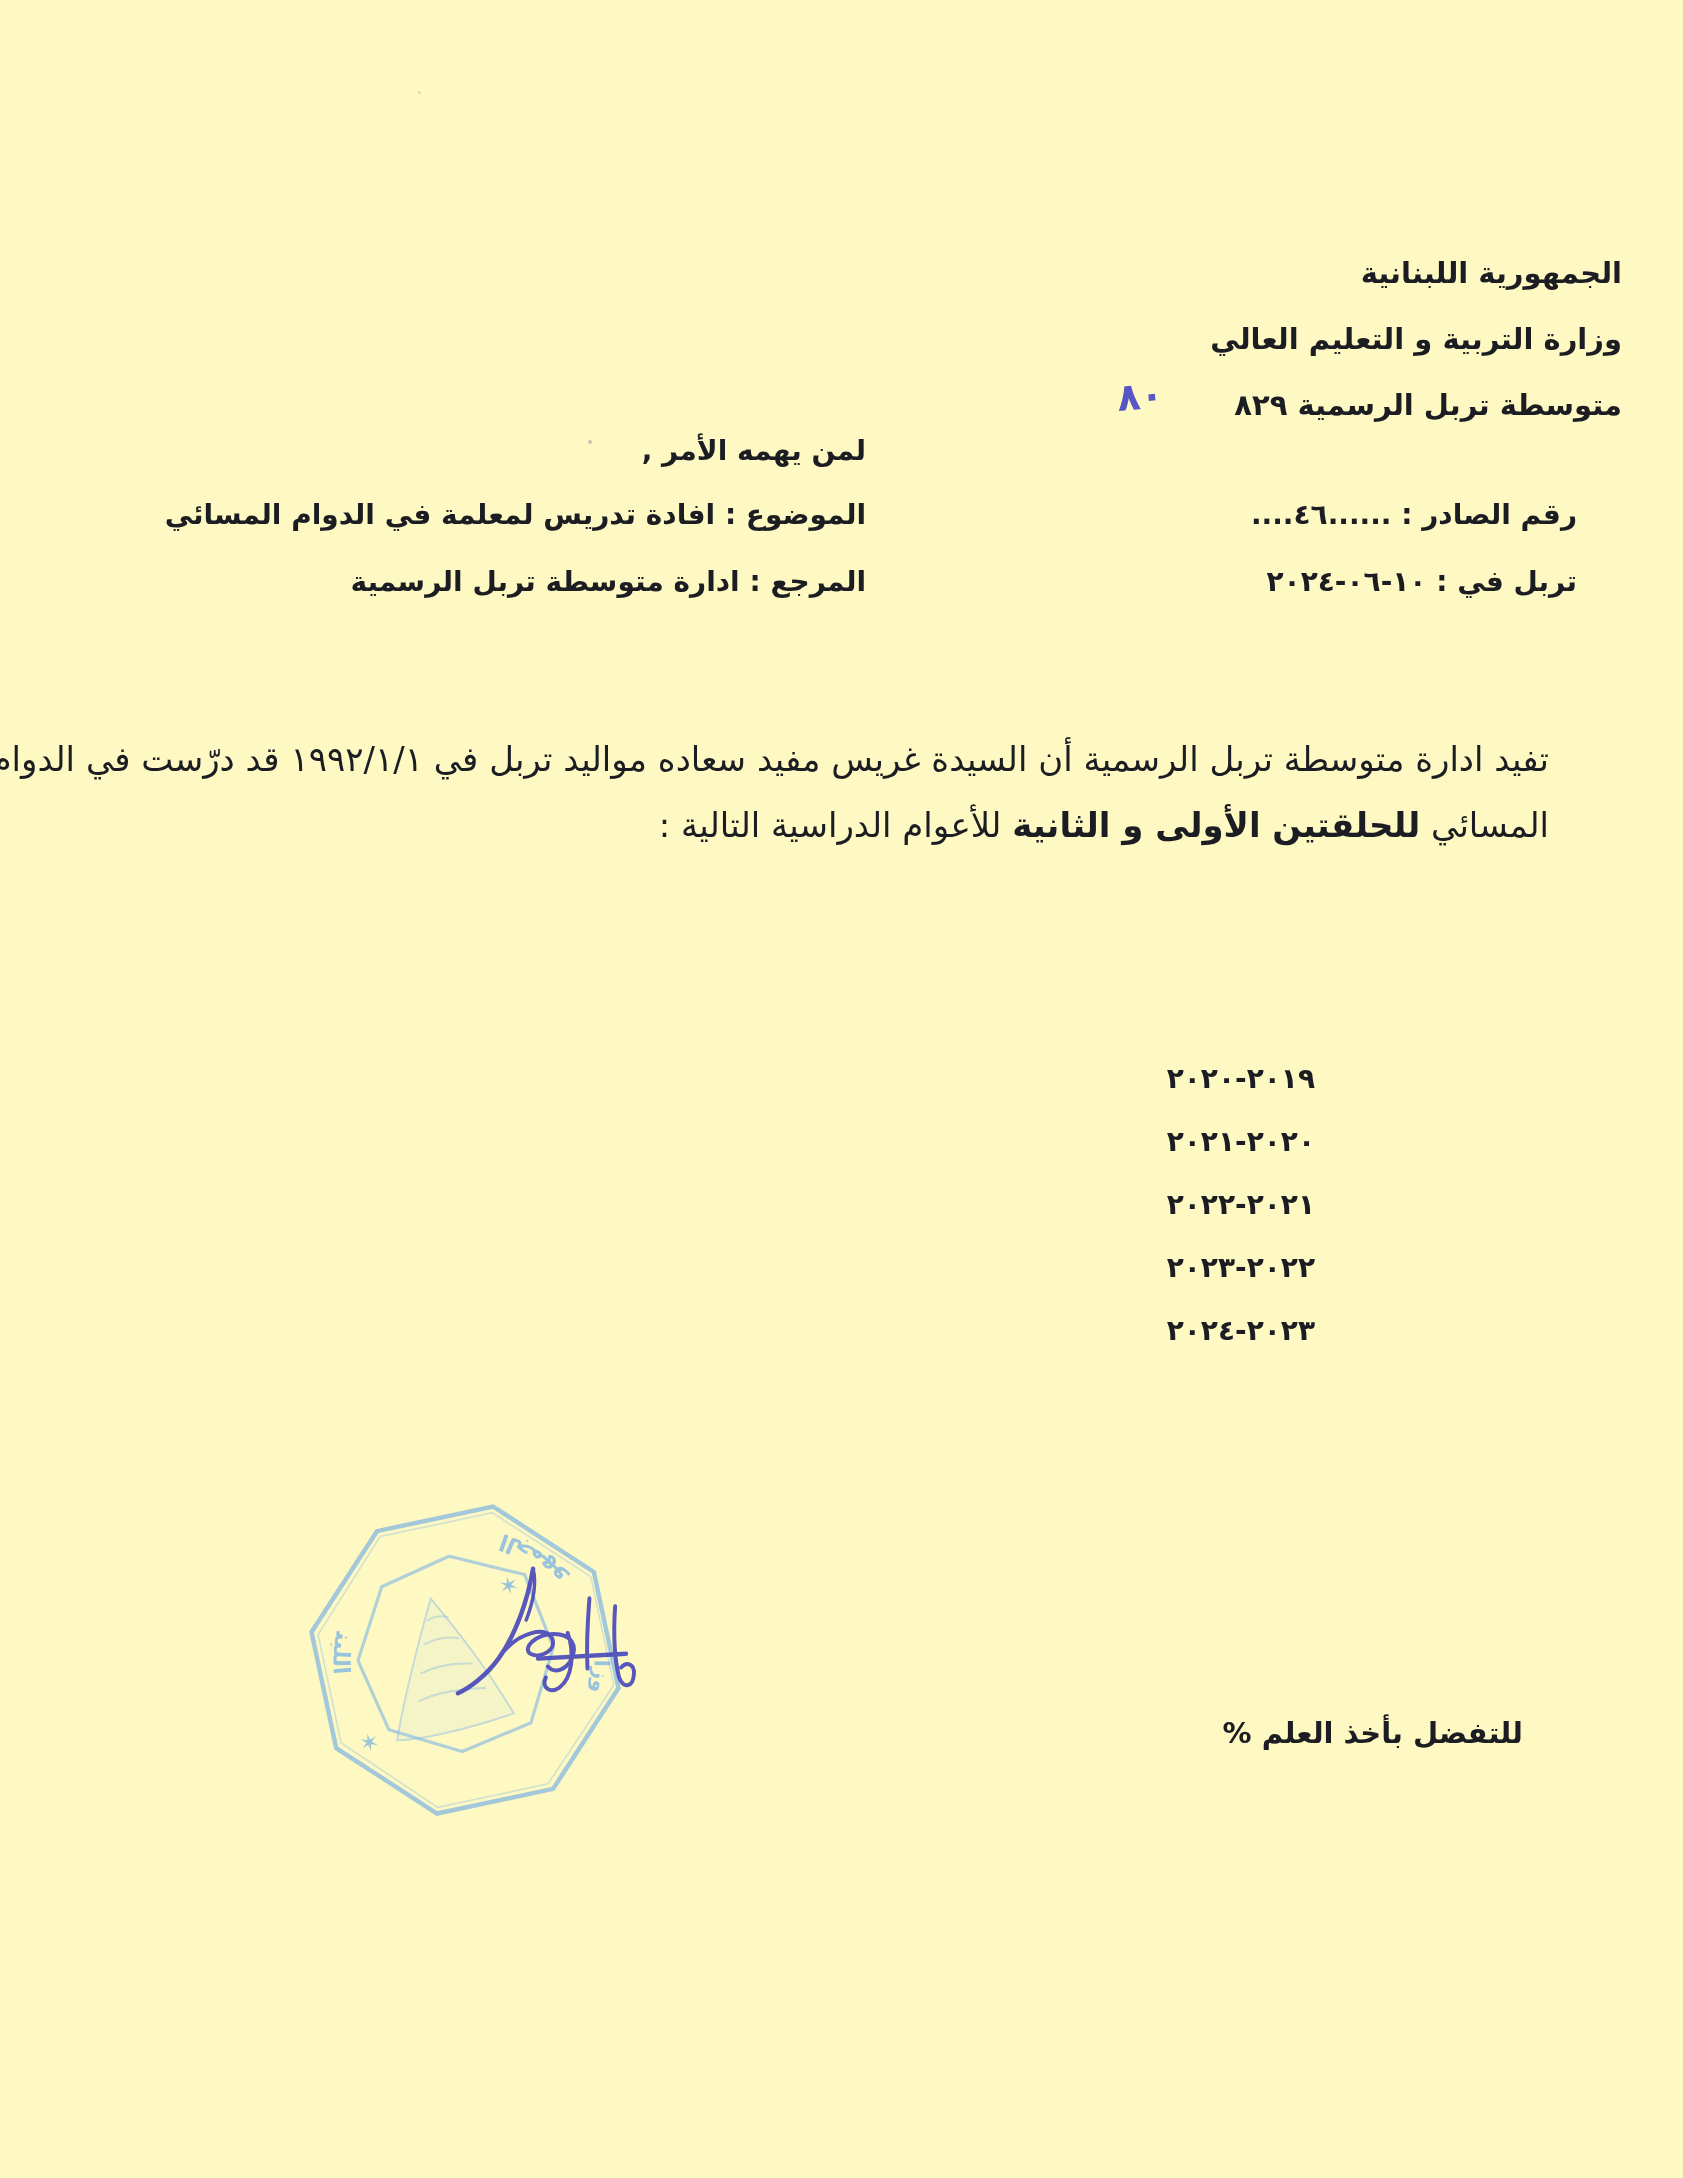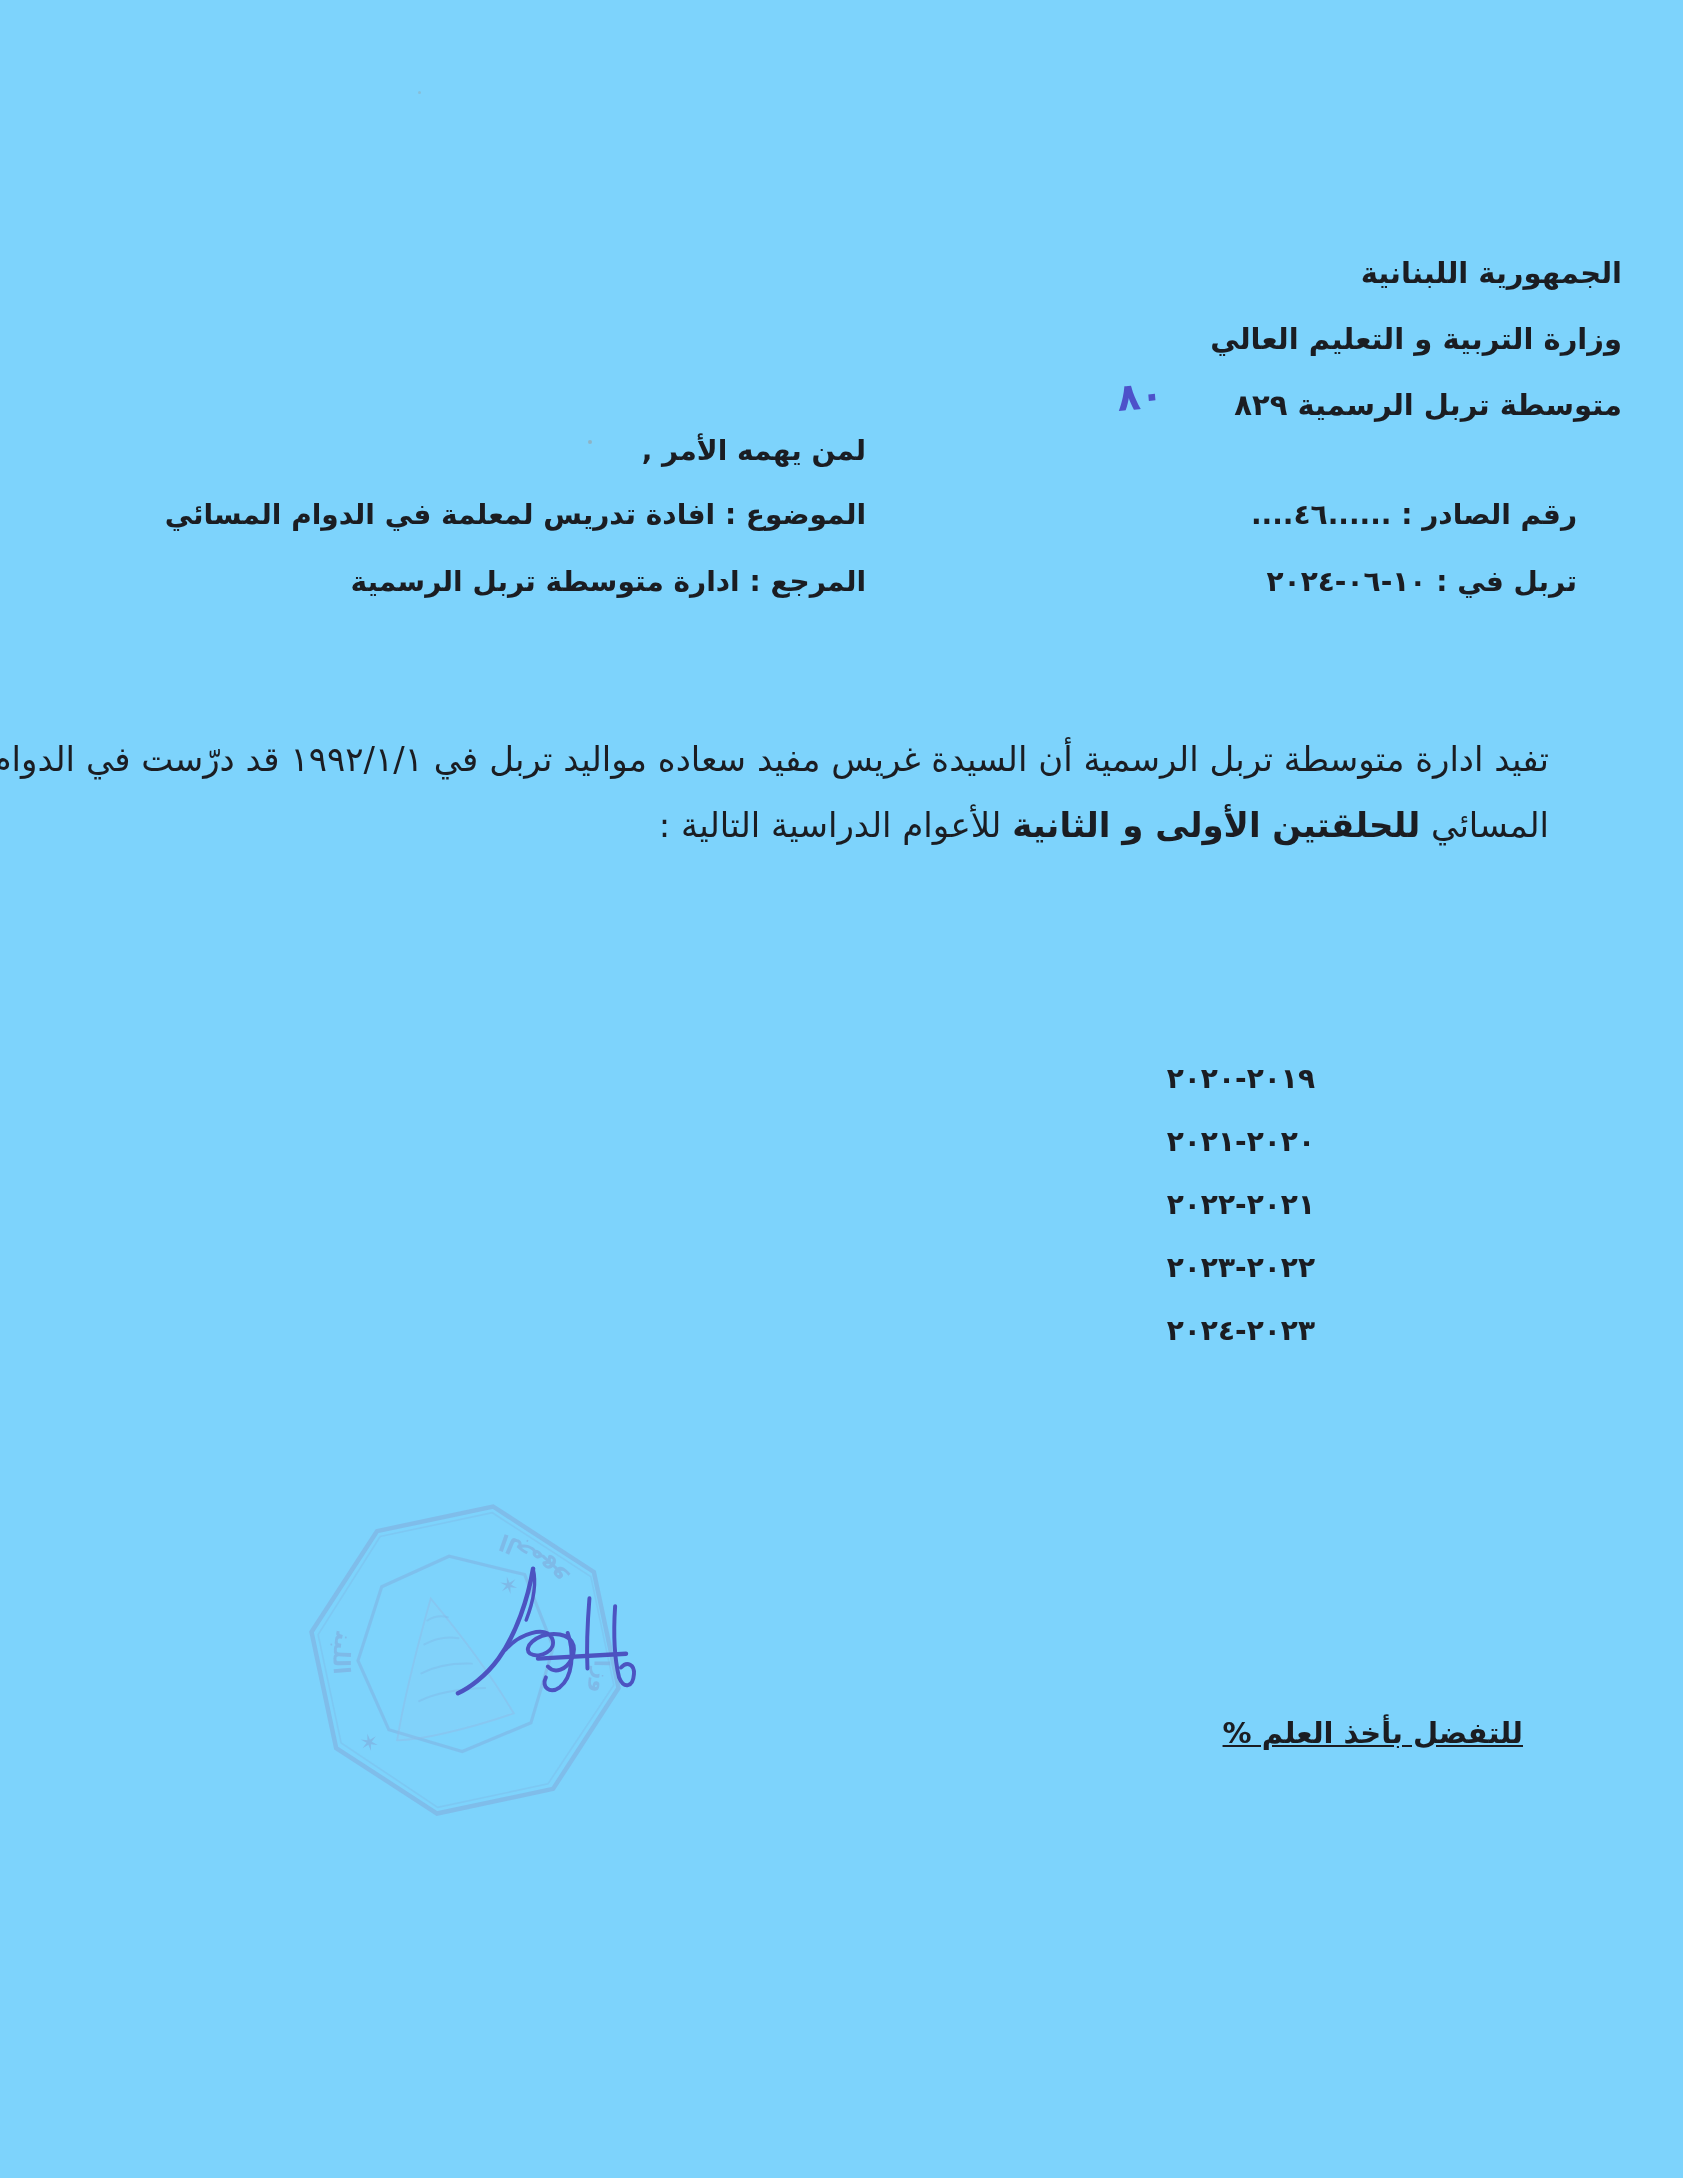--- a/index.html
+++ b/index.html
@@ -1,19 +1,19 @@
 <!DOCTYPE html>
 <html lang="ar" dir="rtl"><head>
 <meta charset="utf-8">
 <style>
   html,body{margin:0;padding:0;background:#ffffff;}
   .page{
     position:relative;
     width:1683px;height:2178px;
-    background:#7dd3fc;
+    background:#fef9c3;
     font-family:"DejaVu Sans",sans-serif;
     direction:rtl;
     color:#1b1d22;
     overflow:hidden;
   }
   .abs{position:absolute;}
   .hdr{
     top:240px;right:61px;
     text-align:right;
     font-weight:bold;
@@ -53,21 +53,21 @@
   .body-l2{height:66px;line-height:40px;}
   .b{font-weight:bold;}
   .years{
     top:1047px;right:368px;
     text-align:left;
     font-weight:bold;
     font-size:28px;
     line-height:63px;
     letter-spacing:3px;
   }
-  .take-note{top:1716px;right:160px;font-size:29px;text-decoration:underline;}
+  .take-note{top:1716px;right:160px;font-size:29px;}
   .signer{
     top:1841px;left:243px;width:386px;
     text-align:center;
     font-weight:bold;
     font-size:28px;
     line-height:69px;
   }
   .speck{position:absolute;border-radius:50%;background:#9a9a9a;opacity:.55;}
   svg text{font-family:"DejaVu Sans",sans-serif;}
 </style>

